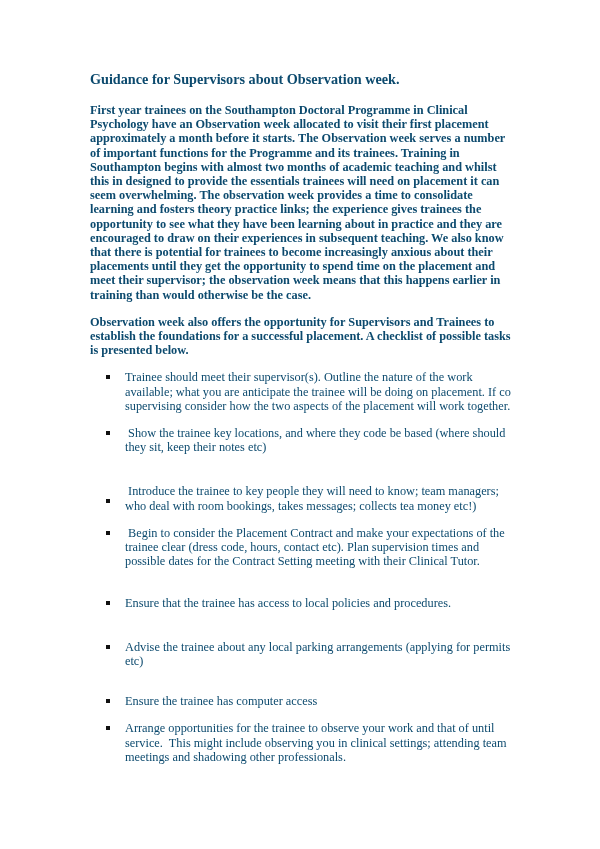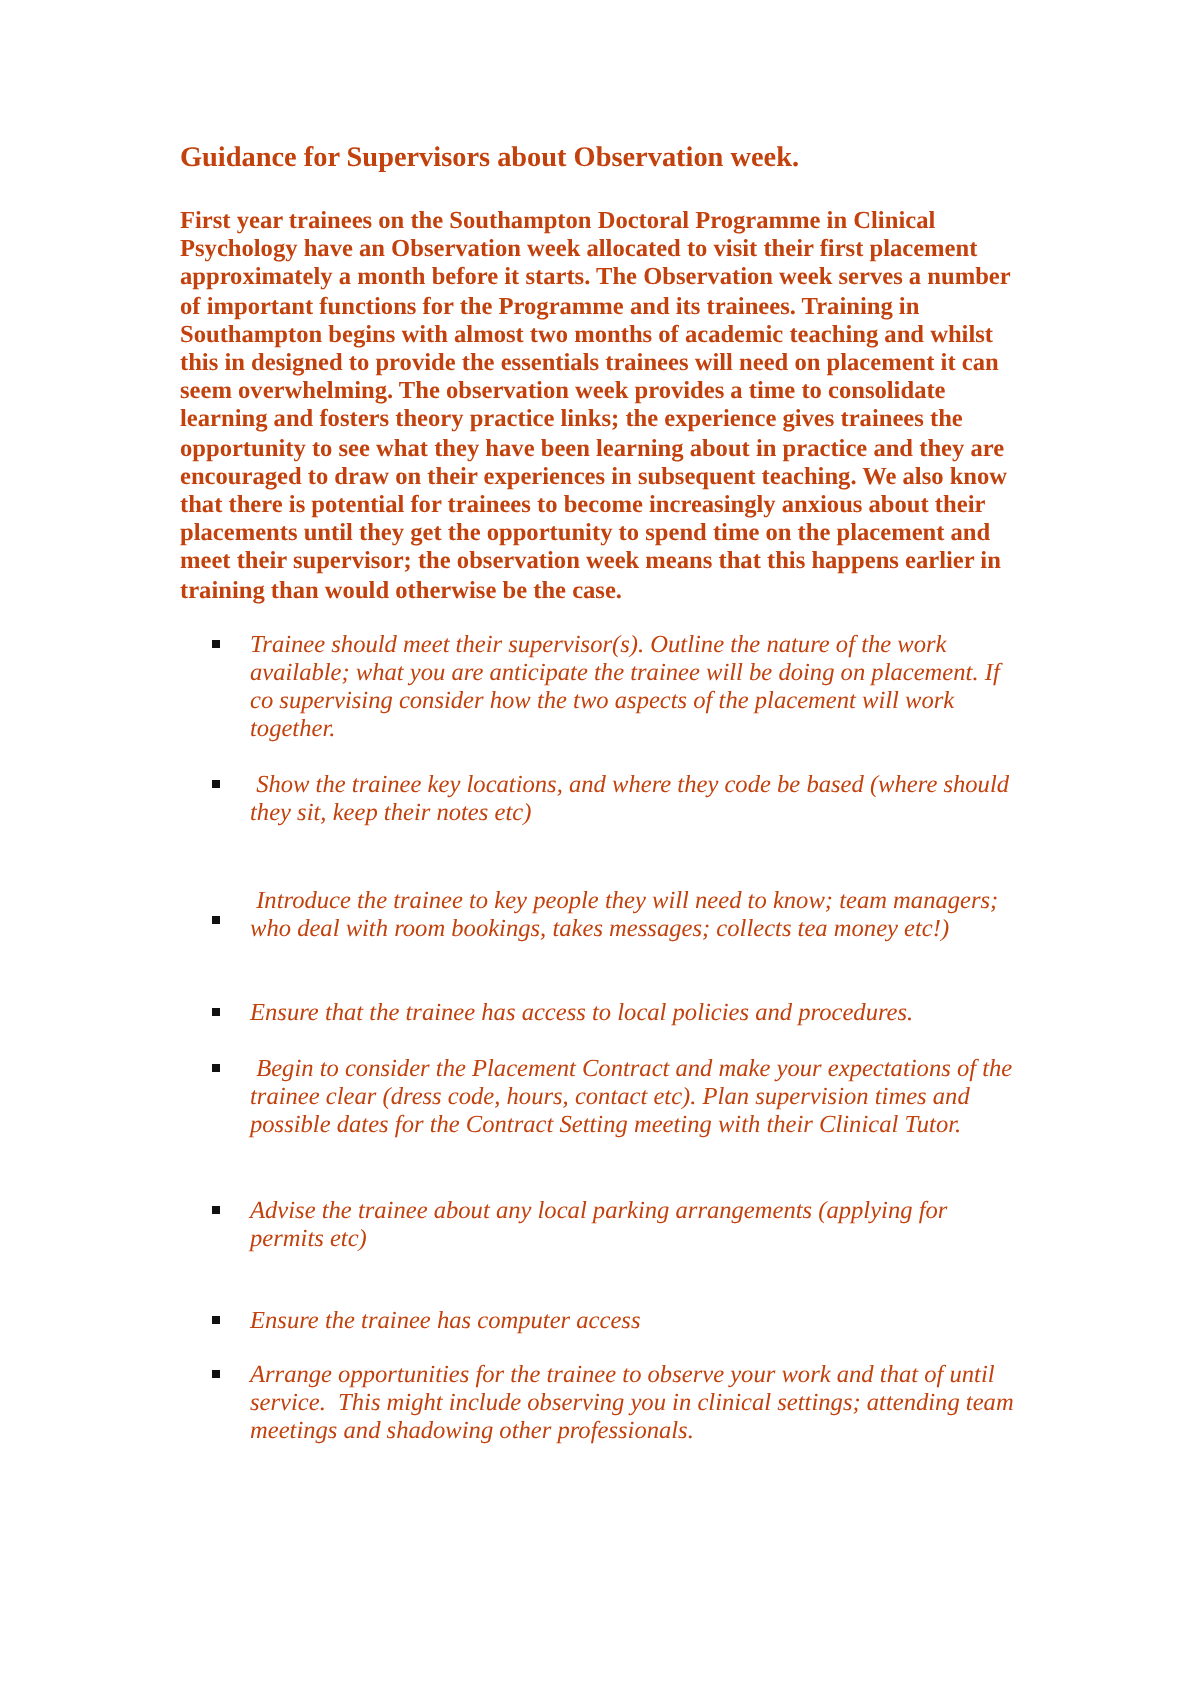--- a/index.html
+++ b/index.html
@@ -2,21 +2,21 @@
 <html><head>
 <meta charset="utf-8">
 <style>
   * { box-sizing: border-box; }
   html, body { margin: 0; padding: 0; background: #ffffff; }
   .page {
     position: relative;
     width: 512px;
     height: 849px;
     background: #ffffff;
-    color: #c2410c;
+    color: #0c4a6e;
     font-family: "Liberation Serif", serif;
     padding: 71px 0 0 90px;
     overflow: hidden;
   }
   .title {
     font-size: 14.2px;
     line-height: 17px;
     font-weight: bold;
     margin: 0 0 15px 0;
     white-space: pre-wrap;
@@ -53,53 +53,53 @@
     content: "";
     display: block;
     width: 4px;
     height: 4px;
     background: #111111;
     margin: 5px 0 0 16px;
   }
   .item-text {
     flex: 1;
     white-space: pre-wrap;
-    font-style: italic;
   }
 </style>
 </head>
 <body>
 
 <div class="page">
 
   <h1 class="title">Guidance for Supervisors about Observation week.</h1>
 
   <p class="para">First year trainees on the Southampton Doctoral Programme in Clinical Psychology have an Observation week allocated to visit their first placement approximately a month before it starts. The Observation week serves a number of important functions for the Programme and its trainees. Training in Southampton begins with almost two months of academic teaching and whilst this in designed to provide the essentials trainees will need on placement it can seem overwhelming. The observation week provides a time to consolidate learning and fosters theory practice links; the experience gives trainees the opportunity to see what they have been learning about in practice and they are encouraged to draw on their experiences in subsequent teaching. We also know that there is potential for trainees to become increasingly anxious about their placements until they get the opportunity to spend time on the placement and meet their supervisor; the observation week means that this happens earlier in training than would otherwise be the case.</p>
 
+  <p class="para">Observation week also offers the opportunity for Supervisors and Trainees to establish the foundations for a successful placement. A checklist of possible tasks is presented below.</p>
 
   <ul class="checklist">
     <li class="item">
       <span class="marker"></span>
       <span class="item-text">Trainee should meet their supervisor(s). Outline the nature of the work available; what you are anticipate the trainee will be doing on placement. If co supervising consider how the two aspects of the placement will work together.</span>
     </li>
     <li class="item">
       <span class="marker"></span>
       <span class="item-text"> Show the trainee key locations, and where they code be based (where should they sit, keep their notes etc)</span>
     </li>
     <li class="item g30">
       <span class="marker"></span>
       <span class="item-text"> Introduce the trainee to key people they will need to know; team managers; who deal with room bookings, takes messages; collects tea money etc!)</span>
     </li>
+    <li class="item">
+      <span class="marker"></span>
+      <span class="item-text"> Begin to consider the Placement Contract and make your expectations of the trainee clear (dress code, hours, contact etc). Plan supervision times and possible dates for the Contract Setting meeting with their Clinical Tutor.</span>
+    </li>
     <li class="item g28">
       <span class="marker"></span>
       <span class="item-text">Ensure that the trainee has access to local policies and procedures.</span>
-    </li>
-    <li class="item">
-      <span class="marker"></span>
-      <span class="item-text"> Begin to consider the Placement Contract and make your expectations of the trainee clear (dress code, hours, contact etc). Plan supervision times and possible dates for the Contract Setting meeting with their Clinical Tutor.</span>
     </li>
     <li class="item g29">
       <span class="marker"></span>
       <span class="item-text">Advise the trainee about any local parking arrangements (applying for permits etc)</span>
     </li>
     <li class="item g26">
       <span class="marker"></span>
       <span class="item-text">Ensure the trainee has computer access</span>
     </li>
     <li class="item">

